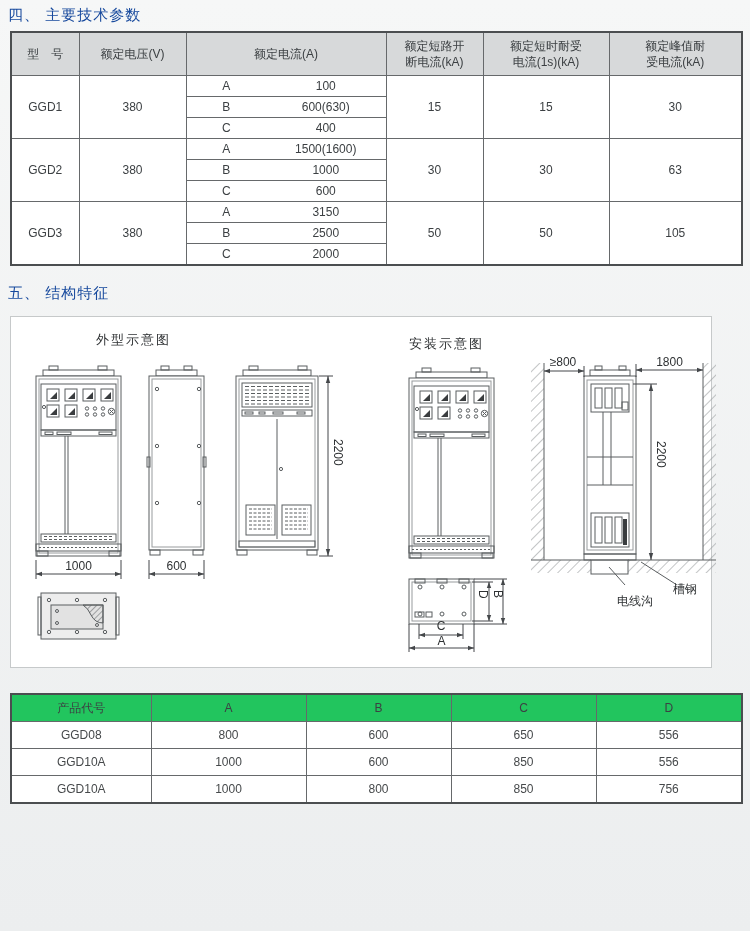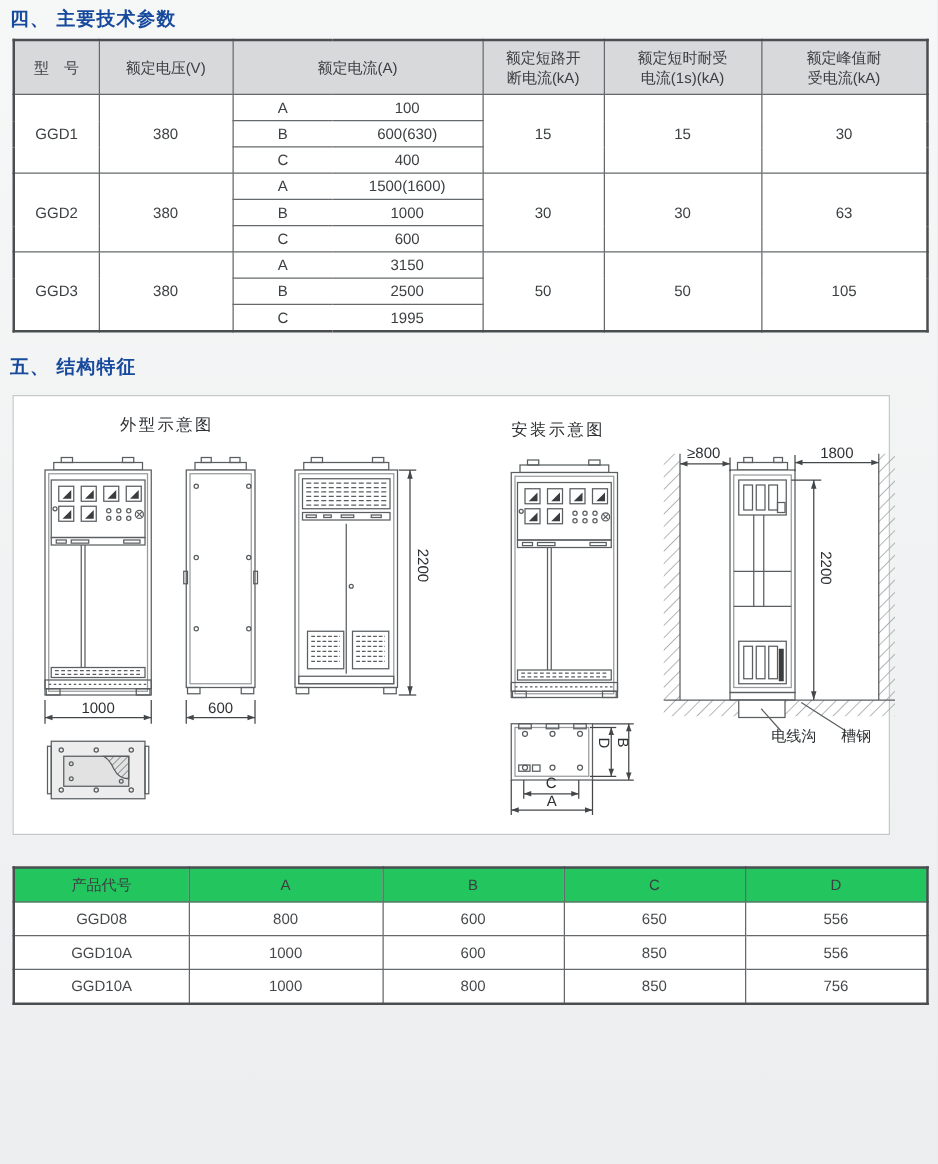--- a/index.html
+++ b/index.html
@@ -2,21 +2,21 @@
 <html><head>
 <meta charset="utf-8">
 <style>
   html,body { margin:0; padding:0; background:#e9ebec; }
   #page {
     position:relative; width:750px; height:931px; overflow:hidden;
     background:linear-gradient(#f6f7f7, #eceeef);
     font-family:"Liberation Sans", sans-serif;
   }
   .sec-heading {
-    position:absolute; left:8px; font-size:15px; font-weight:bold;
+    position:absolute; left:8px; font-size:15px; font-weight:normal;
     color:#17499d; letter-spacing:1px; white-space:nowrap;text-align:center;
   }
   #heading4 { top:6px; }
   #heading5 { top:284px; }
 
   table { border-collapse:collapse; table-layout:fixed; background:#fff; }
   #param-table { position:absolute; left:10px; top:31px; width:731px; border:2px solid #4b4e50; }
   #param-table th {
     background:#d7d9da; font-weight:normal; font-size:12px; color:#3c4043;
     height:42px; line-height:1.35; border:1px solid #66696b; padding:0;
@@ -134,21 +134,21 @@
         <td rowspan="3">50</td>
         <td rowspan="3">50</td>
         <td rowspan="3">105</td>
       </tr>
       <tr>
         <td class="cur-letter">B</td>
         <td class="cur-value">2500</td>
       </tr>
       <tr>
         <td class="cur-letter">C</td>
-        <td class="cur-value">1995</td>
+        <td class="cur-value">2000</td>
       </tr>
     </tbody>
   </table>
 
   <div id="heading5" class="sec-heading">五、 结构特征</div>
 
   <div id="diagram-panel">
 
     <svg id="diagram-svg" width="728" height="350" viewBox="0 0 728 350">
       <defs>
@@ -412,21 +412,21 @@
 
     <span class="dim" style="left:529px; width:46px; top:38px;">≥800</span>
     <span class="dim" style="left:625px; width:67px; top:38px;">1800</span>
     <span class="vdim" style="left:643px; top:124px;">2200</span>
 
     <span class="vdim" style="left:465px; top:273px;">D</span>
     <span class="vdim" style="left:480px; top:273px;">B</span>
     <span class="dim" style="left:408px; width:44px; top:302px;">C</span>
     <span class="dim" style="left:398px; width:65px; top:317px;">A</span>
 
-    <span class="dim" style="left:606px; top:264px;text-align:center;">电线沟</span>
+    <span class="dim" style="left:606px; top:276px;text-align:center;">电线沟</span>
     <span class="dim" style="left:662px; top:264px;">槽钢</span>
   </div>
 
   <table id="size-table">
     <colgroup>
       <col style="width:140px">
         <col style="width:155px">
         <col style="width:145px">
         <col style="width:145px">
         <col style="width:146px">

